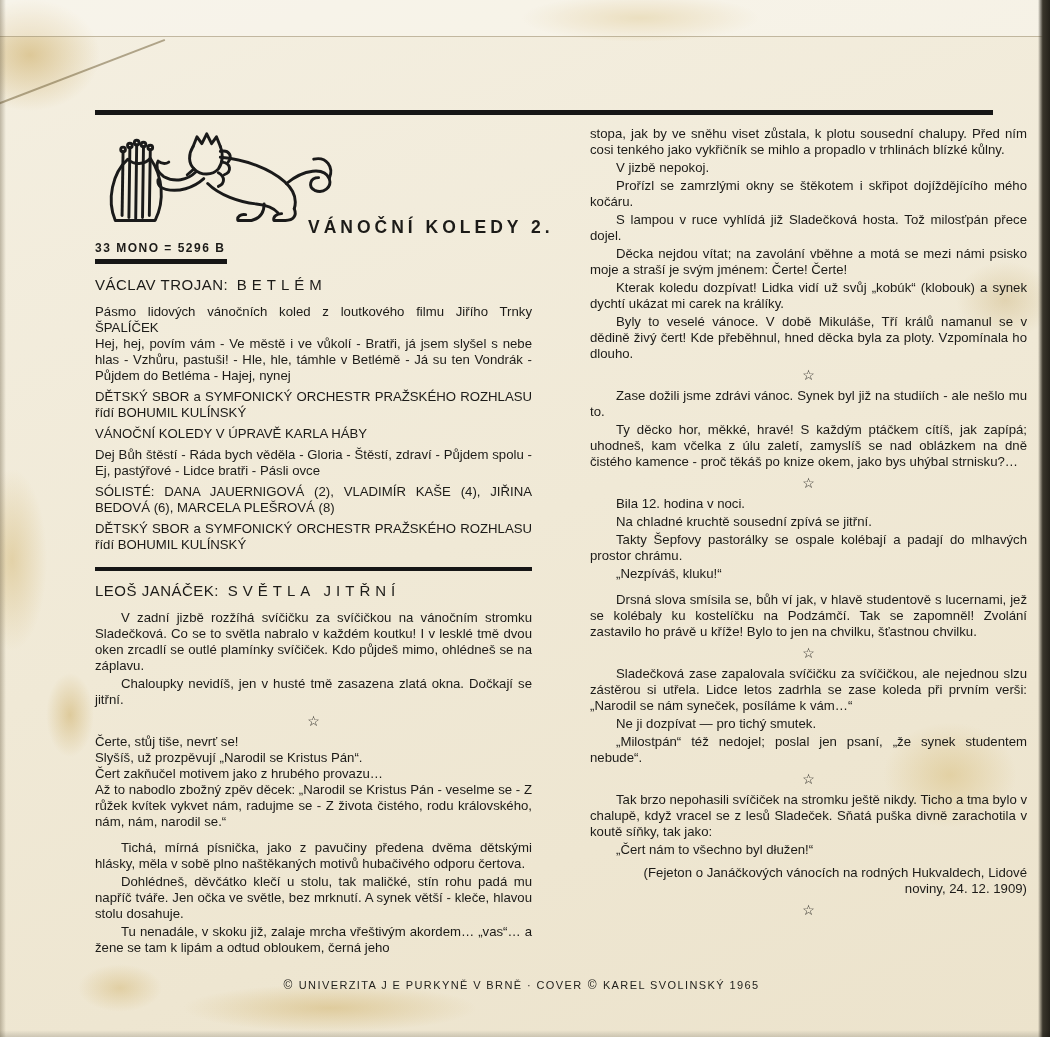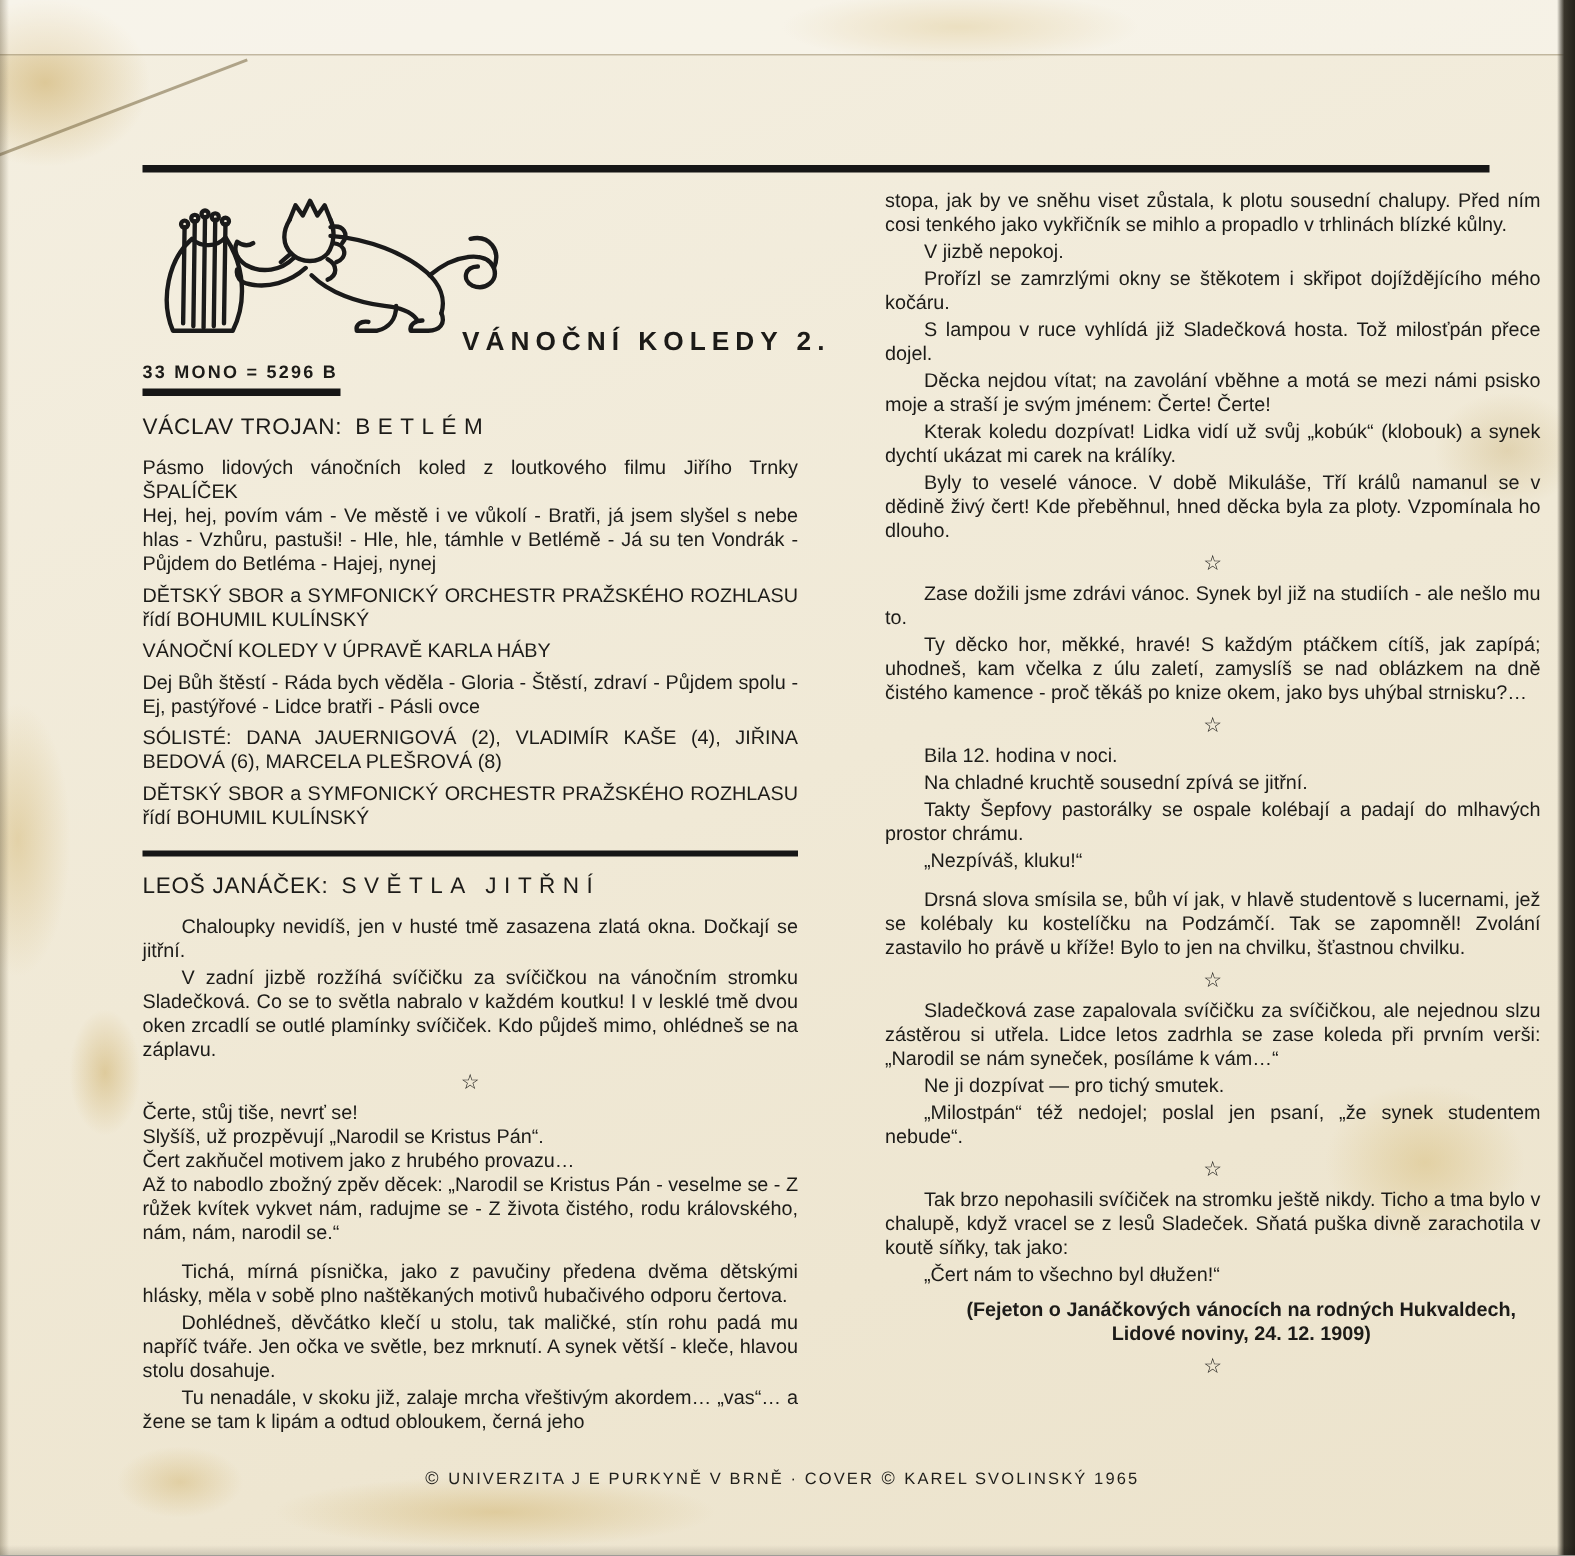--- a/index.html
+++ b/index.html
@@ -39,21 +39,21 @@
   .col.right{left:558px;top:126px;margin-left:32px;}
 
   .b-heading{margin:0 0 11px;font-size:15px;letter-spacing:.5px;}
   .b-heading .work{letter-spacing:5px;margin-left:4px;}
   .b-caps{margin:5px 0;text-align:justify;}
   .b-para{margin:0;text-align:justify;}
   .b-para.ind{text-indent:26px;margin-top:2px;}
   .gapt{margin-top:10px !important;}
   .b-star{text-align:center;margin:5px 0;font-size:14px;}
   .b-rule{height:4px;background:#161616;margin:14px 0 12px;}
-  .b-credit{margin:7px 0 0 38px;text-align:center;font-weight:bold;}
+  .b-credit{margin:7px 0 0 38px;text-align:right;}
 
   .footer{position:absolute;left:0;right:12px;top:978px;text-align:center;
     font-size:11px;letter-spacing:1.4px;color:#1f1e1a;}
   .footer .csym{font-size:12px;margin:0 5px;}
 </style>
 </head>
 <body>
 
 <div class="page">
   <div class="top-flap"></div>
@@ -98,22 +98,22 @@
       <div class="b-heading"><span>VÁCLAV TROJAN:</span> <span class="work">BETLÉM</span></div>
       <p class="b-para">Pásmo lidových vánočních koled z loutkového filmu Jiřího Trnky ŠPALÍČEK</p>
       <p class="b-para">Hej, hej, povím vám - Ve městě i ve vůkolí - Bratři, já jsem slyšel s nebe hlas - Vzhůru, pastuši! - Hle, hle, támhle v Betlémě - Já su ten Vondrák - Půjdem do Betléma - Hajej, nynej</p>
       <p class="b-caps">DĚTSKÝ SBOR a SYMFONICKÝ ORCHESTR PRAŽSKÉHO ROZHLASU řídí BOHUMIL KULÍNSKÝ</p>
       <p class="b-caps">VÁNOČNÍ KOLEDY V ÚPRAVĚ KARLA HÁBY</p>
       <p class="b-para">Dej Bůh štěstí - Ráda bych věděla - Gloria - Štěstí, zdraví - Půjdem spolu - Ej, pastýřové - Lidce bratři - Pásli ovce</p>
       <p class="b-caps">SÓLISTÉ:  DANA JAUERNIGOVÁ (2), VLADIMÍR KAŠE (4), JIŘINA BEDOVÁ (6), MARCELA PLEŠROVÁ (8)</p>
       <p class="b-caps">DĚTSKÝ SBOR a SYMFONICKÝ ORCHESTR PRAŽSKÉHO ROZHLASU řídí BOHUMIL KULÍNSKÝ</p>
       <div class="b-rule"></div>
       <div class="b-heading"><span>LEOŠ JANÁČEK:</span> <span class="work">SVĚTLA JITŘNÍ</span></div>
+      <p class="b-para ind">V zadní jizbě rozžíhá svíčičku za svíčičkou na vánočním stromku Sladečková. Co se to světla nabralo v každém koutku! I v lesklé tmě dvou oken zrcadlí se outlé plamínky svíčiček. Kdo půjdeš mimo, ohlédneš se na záplavu.</p>
       <p class="b-para ind">Chaloupky nevidíš, jen v husté tmě zasazena zlatá okna. Dočkají se jitřní.</p>
-      <p class="b-para ind">V zadní jizbě rozžíhá svíčičku za svíčičkou na vánočním stromku Sladečková. Co se to světla nabralo v každém koutku! I v lesklé tmě dvou oken zrcadlí se outlé plamínky svíčiček. Kdo půjdeš mimo, ohlédneš se na záplavu.</p>
       <div class="b-star">☆</div>
       <p class="b-para">Čerte, stůj tiše, nevrť se!</p>
       <p class="b-para">Slyšíš, už prozpěvují „Narodil se Kristus Pán“.</p>
       <p class="b-para">Čert zakňučel motivem jako z hrubého provazu…</p>
       <p class="b-para">Až to nabodlo zbožný zpěv děcek: „Narodil se Kristus Pán - veselme se - Z růžek kvítek vykvet nám, radujme se - Z života čistého, rodu královského, nám, nám, narodil se.“</p>
       <p class="b-para ind gapt">Tichá, mírná písnička, jako z pavučiny předena dvěma dětskými hlásky, měla v sobě plno naštěkaných motivů hubačivého odporu čertova.</p>
       <p class="b-para ind">Dohlédneš, děvčátko klečí u stolu, tak maličké, stín rohu padá mu napříč tváře. Jen očka ve světle, bez mrknutí. A synek větší - kleče, hlavou stolu dosahuje.</p>
       <p class="b-para ind">Tu nenadále, v skoku již, zalaje mrcha vřeštivým akordem… „vas“… a žene se tam k lipám a odtud obloukem, černá jeho</p>
     </div>
   <div class="col right">

